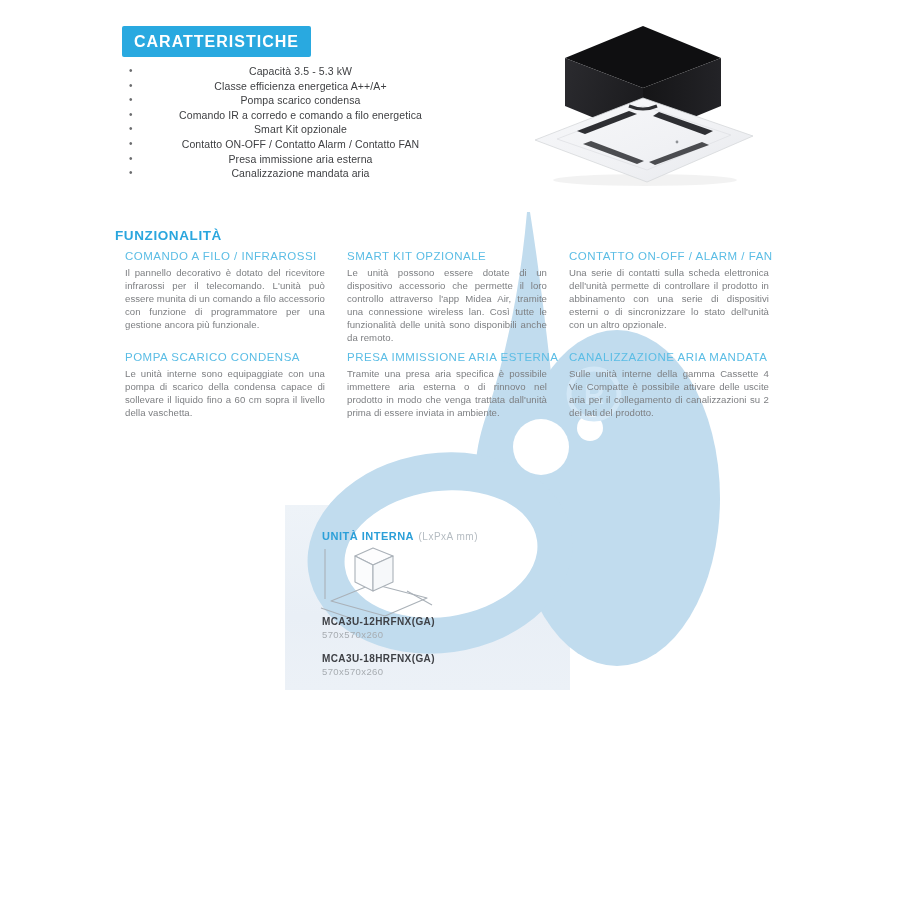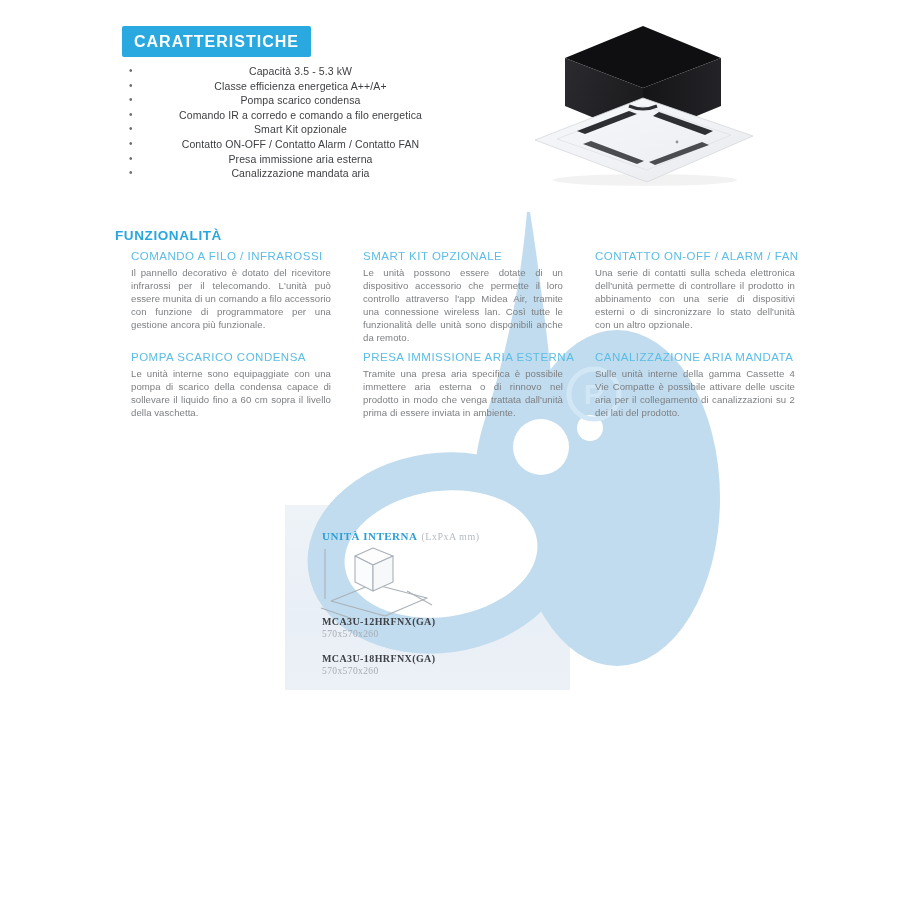--- a/index.html
+++ b/index.html
@@ -29,43 +29,43 @@
   }
 
   
   .product-photo { position: absolute; left: 525px; top: 22px; width: 240px; height: 168px; z-index: 2; }
 
   
   .func-title {
     position: absolute; left: 115px; top: 228px;
     font-size: 13.5px; font-weight: bold; color: #2aa6de; letter-spacing: 0.6px; z-index: 2;
   }
-  .func-row { position: absolute; left: 131px; width: 644px; display: grid;
-    grid-template-columns: 200px 200px 200px; column-gap: 32px; z-index: 2; }
+  .func-row { position: absolute; left: 125px; width: 644px; display: grid;
+    grid-template-columns: 200px 200px 200px; column-gap: 22px; z-index: 2; }
   .func-row.row1 { top: 250px; }
   .func-row.row2 { top: 351px; }
   .block-heading {
     font-size: 11.5px; font-weight: 500; color: #5bbde5;
     letter-spacing: 0.5px; margin-bottom: 4px; white-space: nowrap;
   }
   .block-body {
     font-size: 9.6px; line-height: 13px; color: #7d7f82;
     text-align: justify; letter-spacing: 0.05px;
   }
 
   
   .watermark { position: absolute; left: 280px; top: 195px; width: 460px; height: 515px; z-index: 1; pointer-events: none; }
 
   
   .unit-box {
     position: absolute; left: 285px; top: 505px; width: 285px; height: 185px;
     background: linear-gradient(180deg, #eef3f8 0%, #e9eff6 60%, #ecf1f7 100%);
     z-index: 0;
   }
-  .unit-box-content { position: absolute; left: 285px; top: 505px; width: 285px; height: 185px; z-index: 2; font-family: Liberation Serif, serif; }
+  .unit-box-content { position: absolute; left: 285px; top: 505px; width: 285px; height: 185px; z-index: 2; }
   .unit-heading { position: absolute; left: 37px; top: 21px; white-space: nowrap; }
   .unit-heading .t1 { font-size: 11px; font-weight: bold; color: #2b9fd8; letter-spacing: 0.5px; }
   .unit-heading .t2 { font-size: 10px; color: #b5bcc2; letter-spacing: 0.5px; }
   .unit-icon { position: absolute; left: 30px; top: 36px; width: 120px; height: 80px; }
   .model { position: absolute; left: 37px; }
   .model.m1 { top: 111px; }
   .model.m2 { top: 148px; }
   .model-name { font-size: 10px; font-weight: bold; color: #3f4146; letter-spacing: 0.4px; }
   .model-dims { font-size: 9.5px; color: #a7acb1; letter-spacing: 0.4px; margin-top: 2px; }
 </style>

